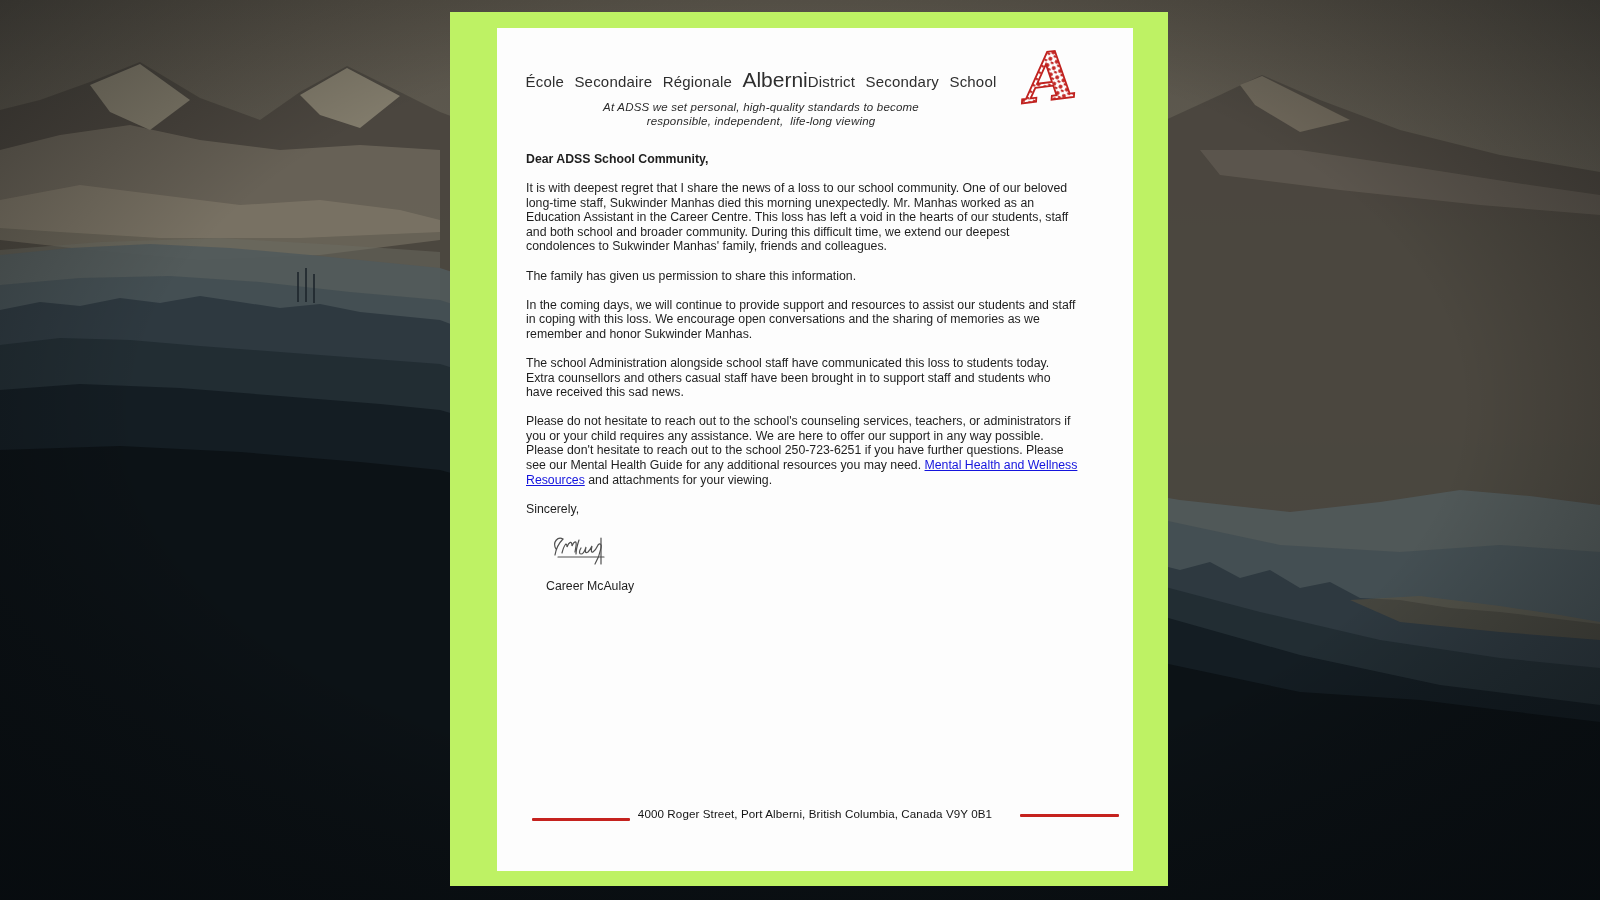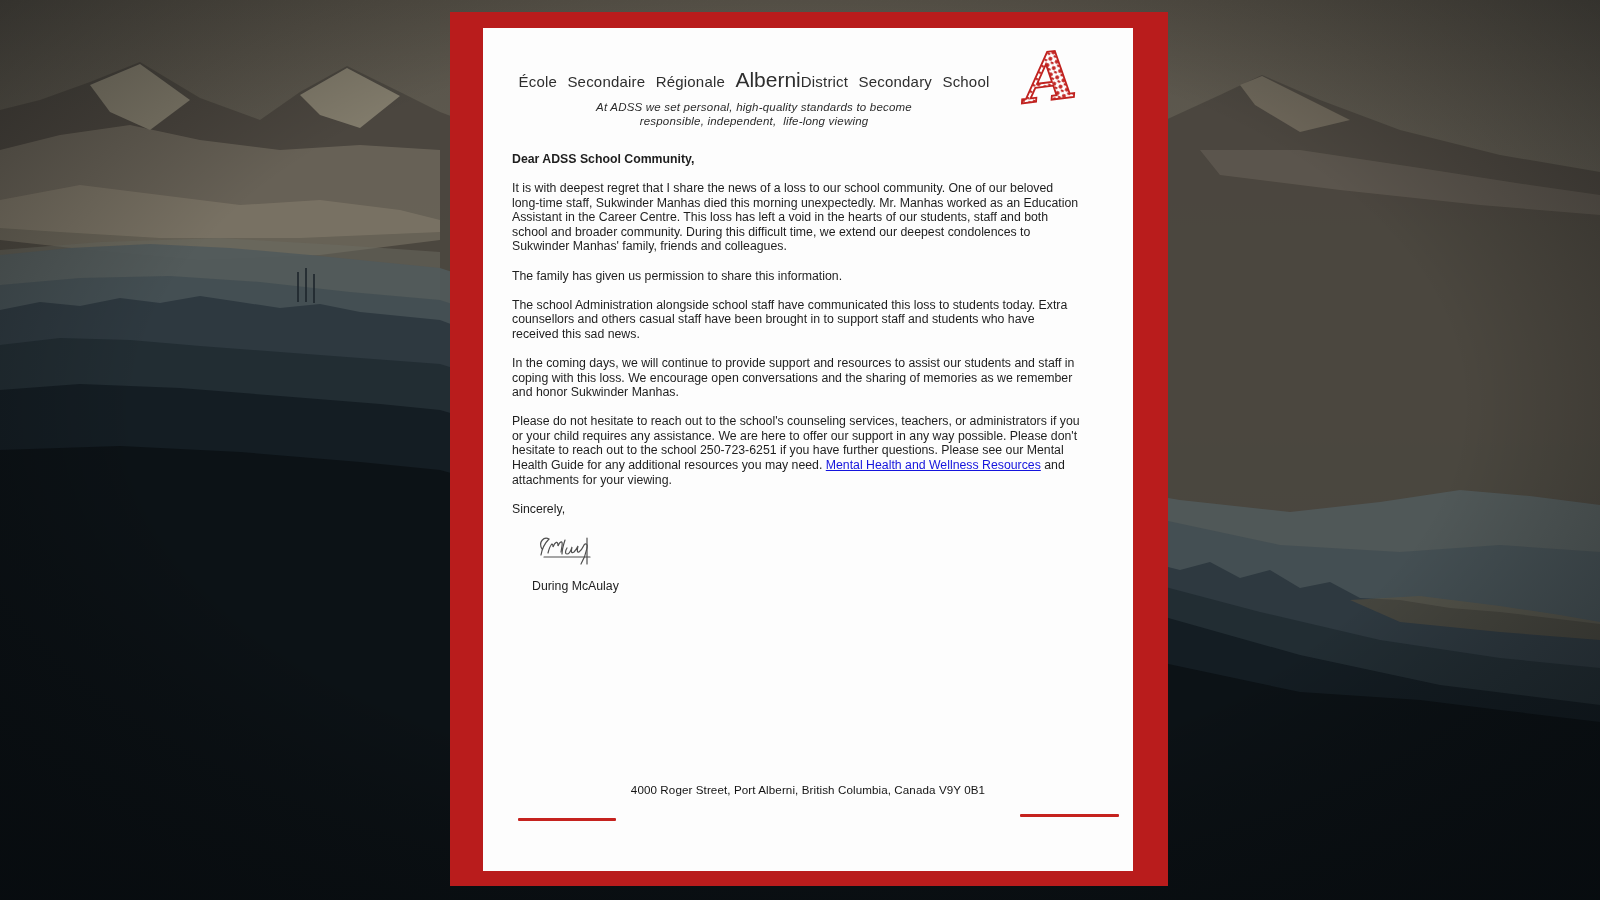--- a/index.html
+++ b/index.html
@@ -7,22 +7,22 @@
     width:1600px;height:900px;overflow:hidden;position:relative;
     background:#10161a;
     font-family:"Liberation Sans","DejaVu Sans",sans-serif;
   }
   .bg-wrap{position:absolute;inset:0;}
   .bg-wrap svg{display:block;width:1600px;height:900px;}
 
   
   .letter-frame{
     position:absolute;left:450px;top:12px;width:718px;height:874px;
-    background:#b91c1c;box-sizing:border-box;
-    padding:16px 35px 15px 33px;
+    background:#bef264;box-sizing:border-box;
+    padding:16px 35px 15px 47px;
   }
   .page{
     position:relative;width:100%;height:100%;
     background:#fdfdfd;box-sizing:border-box;
     color:#1f1f1f;
   }
 
   
   .letterhead{position:relative;padding-top:40px;}
   .letterhead-text{margin-right:108px;text-align:center;}
@@ -45,21 +45,21 @@
   .letter-body p{margin:0 0 14.5px 0;}
   .salutation{font-weight:bold;}
   a.res-link{color:#1414dd;text-decoration:underline;cursor:pointer;text-align:center;}
 
   .signature-block{margin-top:14px;margin-left:20px;}
   .signature-svg{display:block;}
   .signer{margin-top:6px;font-size:12.3px;line-height:14.6px;}
 
   
   .footer{
-    position:absolute;left:0;right:0;bottom:74px;text-align:center;
+    position:absolute;left:0;right:0;bottom:50px;text-align:center;
     font-size:11.6px;line-height:15.5px;color:#141414;letter-spacing:.1px;
   }
   .footer .contact{white-space:pre-wrap;}
   .rule{position:absolute;height:3px;background:#c5221e;border-radius:1px;}
   .rule-left{left:35px;width:98px;bottom:50px;}
   .rule-right{right:14px;width:99px;bottom:54px;}
 </style>
 </head>
 <body>
 
@@ -131,37 +131,37 @@
           </pattern>
         </defs>
         <text x="37" y="60" text-anchor="middle" font-family="'DejaVu Serif', serif" font-style="italic" font-weight="bold" font-size="66" fill="url(#fp)" stroke="#c0221f" stroke-width="1.8" transform="rotate(-7 36 40)">A</text>
       </svg>
     </div>
 
     <div class="letter-body">
       <p class="salutation">Dear ADSS School Community,</p>
       <p>It is with deepest regret that I share the news of a loss to our school community. One of our beloved long-time staff, Sukwinder Manhas died this morning unexpectedly. Mr. Manhas worked as an Education Assistant in the Career Centre. This loss has left a void in the hearts of our students, staff and both school and broader community. During this difficult time, we extend our deepest condolences to Sukwinder Manhas' family, friends and colleagues.</p>
       <p>The family has given us permission to share this information.</p>
+      <p>In the coming days, we will continue to provide support and resources to assist our students and staff in coping with this loss. We encourage open conversations and the sharing of memories as we remember and honor Sukwinder Manhas.</p>
       <p>The school Administration alongside school staff have communicated this loss to students today. Extra counsellors and others casual staff have been brought in to support staff and students who have received this sad news.</p>
-      <p>In the coming days, we will continue to provide support and resources to assist our students and staff in coping with this loss. We encourage open conversations and the sharing of memories as we remember and honor Sukwinder Manhas.</p>
       <p><span>Please do not hesitate to reach out to the school's counseling services, teachers, or administrators if you or your child requires any assistance. We are here to offer our support in any way possible. Please don't hesitate to reach out to the school 250-723-6251 if you have further questions. Please see our Mental Health Guide for any additional resources you may need. </span><a class="res-link">Mental Health and Wellness Resources</a><span> and attachments for your viewing.</span></p>
       <p>Sincerely,</p>
 
       <div class="signature-block">
         <svg class="signature-svg" width="66" height="42" viewBox="0 0 66 42">
           <g fill="none" stroke="#4f4f4f" stroke-width="1.2" stroke-linecap="round">
             <path d="M10 18 C6 11, 12 5, 17 8 C13 12, 10 18, 9 24"></path>
             <path d="M16 22 C18 14, 21 10, 21 16 C23 11, 26 9, 26 15 C28 10, 31 9, 30 15 L29 21"></path>
             <path d="M33 9 C31 15, 30 19, 30 23"></path>
             <path d="M35 17 C33 20, 33 23, 35 23 C38 23, 39 19, 40 16 C39 20, 39 23, 42 21 C44 19, 45 17, 46 15 C45 19, 45 22, 47 21 C50 19, 51 16, 52 14 C54 12, 56 13, 55 17 C54 22, 52 28, 49 33"></path>
             <path d="M12 26 L58 26"></path>
             <path d="M55 7 L55 33"></path>
           </g>
         </svg>
-        <div class="signer">During McAulay</div>
+        <div class="signer">Career McAulay</div>
       </div>
     </div>
 
     <div class="footer">
       <div>4000 Roger Street, Port Alberni, British Columbia, Canada V9Y 0B1</div>
     </div>
     <div class="rule rule-left"></div>
     <div class="rule rule-right"></div>
 
   </div>

